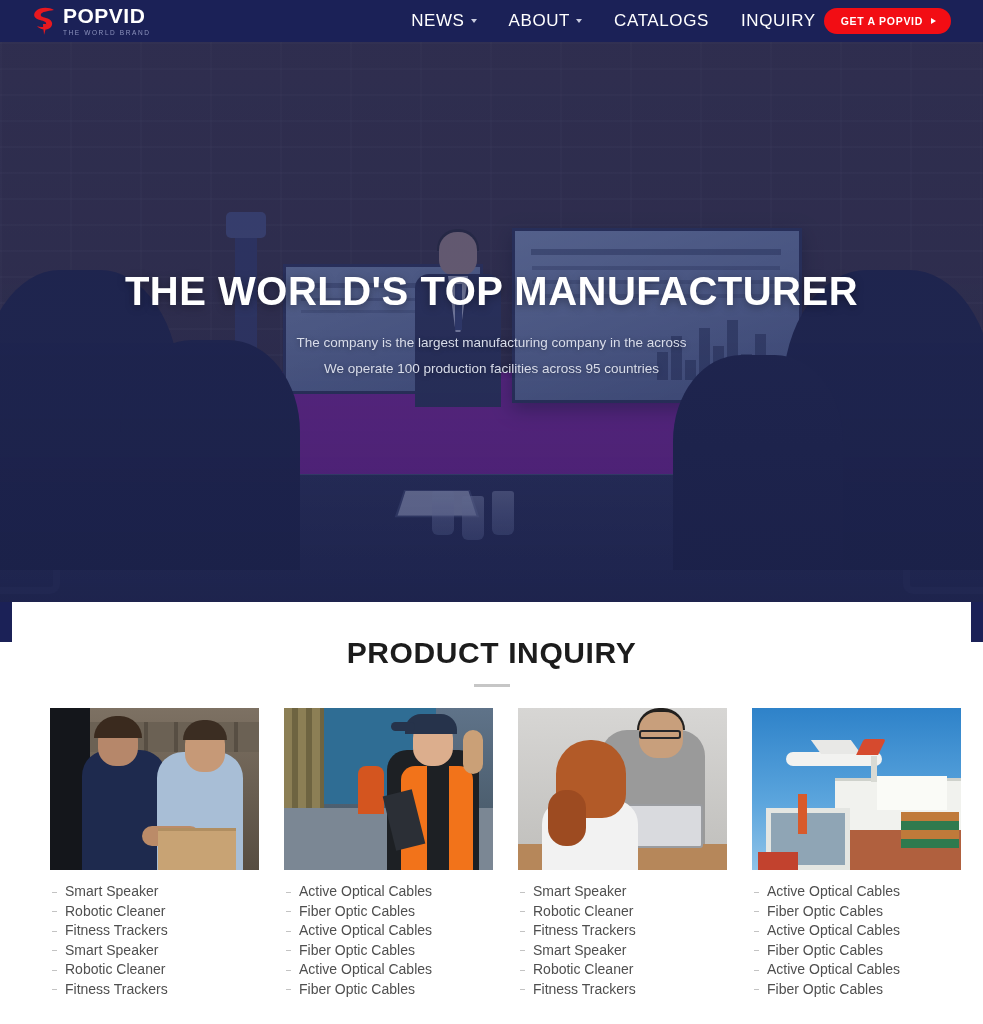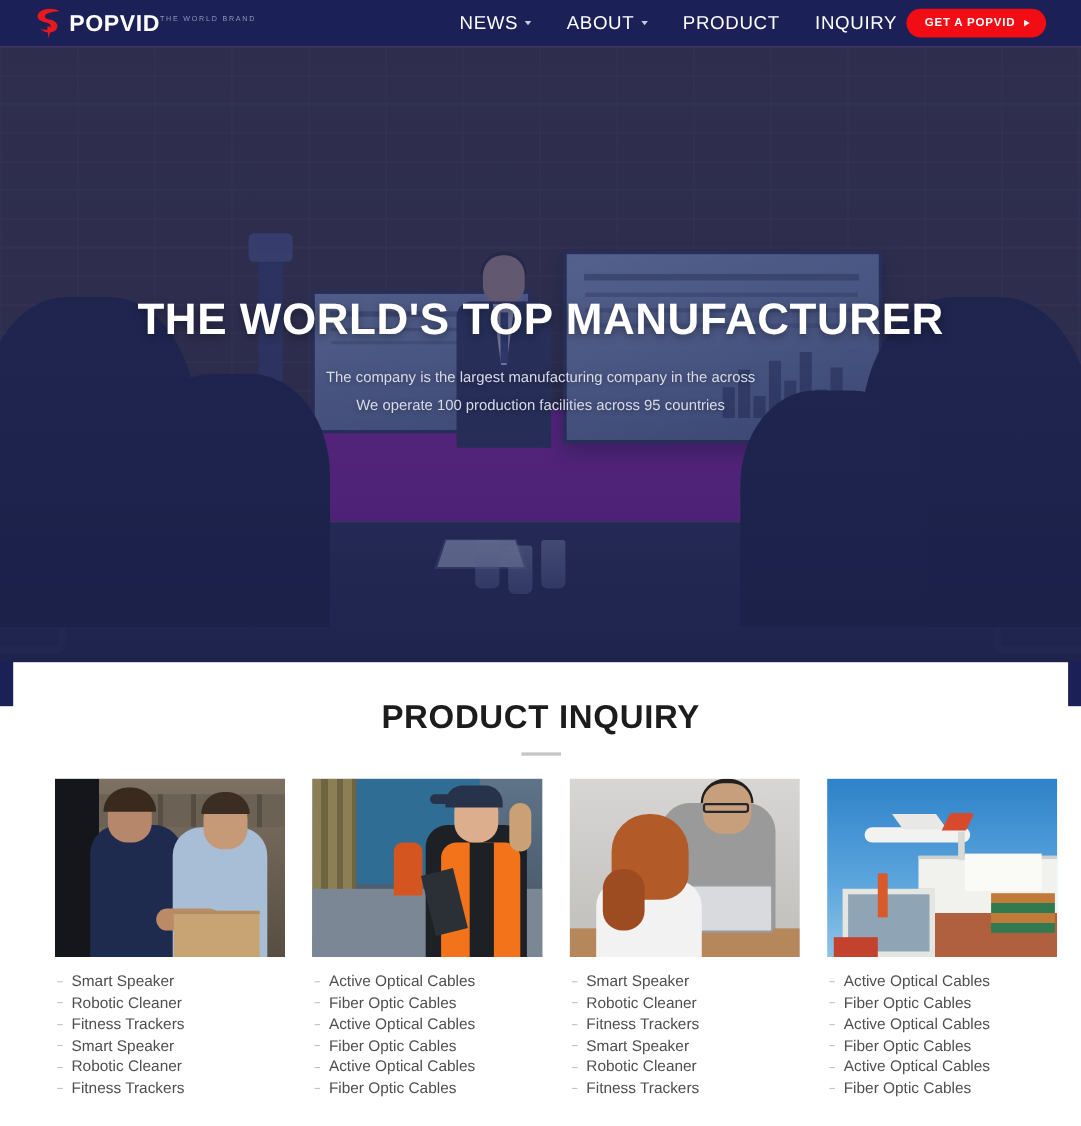--- a/index.html
+++ b/index.html
@@ -12,21 +12,21 @@
   .page { position: relative; width: 983px; height: 1024px; background:#fff; }
 
   
   .header {
     position: absolute; top: 0; left: 0; width: 983px; height: 42px;
     background: #1b2157;
     display: flex; align-items: center; z-index: 40;
   }
   .logo { display: flex; align-items: center; margin-left: 31px; }
   .logo-mark { width: 26px; height: 30px; margin-right: 6px; position: relative; }
-  .logo-text { display: flex; flex-direction: row; justify-content: flex-start; }
+  .logo-text { display: flex; flex-direction: column; justify-content: flex-start; }
   .logo-name {
     color: #ffffff; font-size: 21px; font-weight: 700; letter-spacing: 0.5px;
     line-height: 21px;
   }
   .logo-tag {
     color: #8d93bd; font-size: 6.5px; letter-spacing: 1.6px;
     line-height: 10px; margin-top: 2px; font-weight: 400;
   }
   .nav { margin-left: auto; display: flex; align-items: center; margin-right: 32px; }
   .nav-item {
@@ -228,21 +228,21 @@
 
     <nav class="nav">
       <div class="nav-item">
         <span>NEWS</span>
         <span class="caret"></span>
       </div>
       <div class="nav-item">
         <span>ABOUT</span>
         <span class="caret"></span>
       </div>
-      <div class="nav-item">PRODUCT</div>
+      <div class="nav-item">CATALOGS</div>
       <div class="nav-item">INQUIRY</div>
       <button class="quote-btn">
         <span>GET A POPVID</span>
         <span class="quote-arrow"></span>
       </button>
     </nav>
   </div>
 
   <div class="hero">
     <div class="hero-photo">

